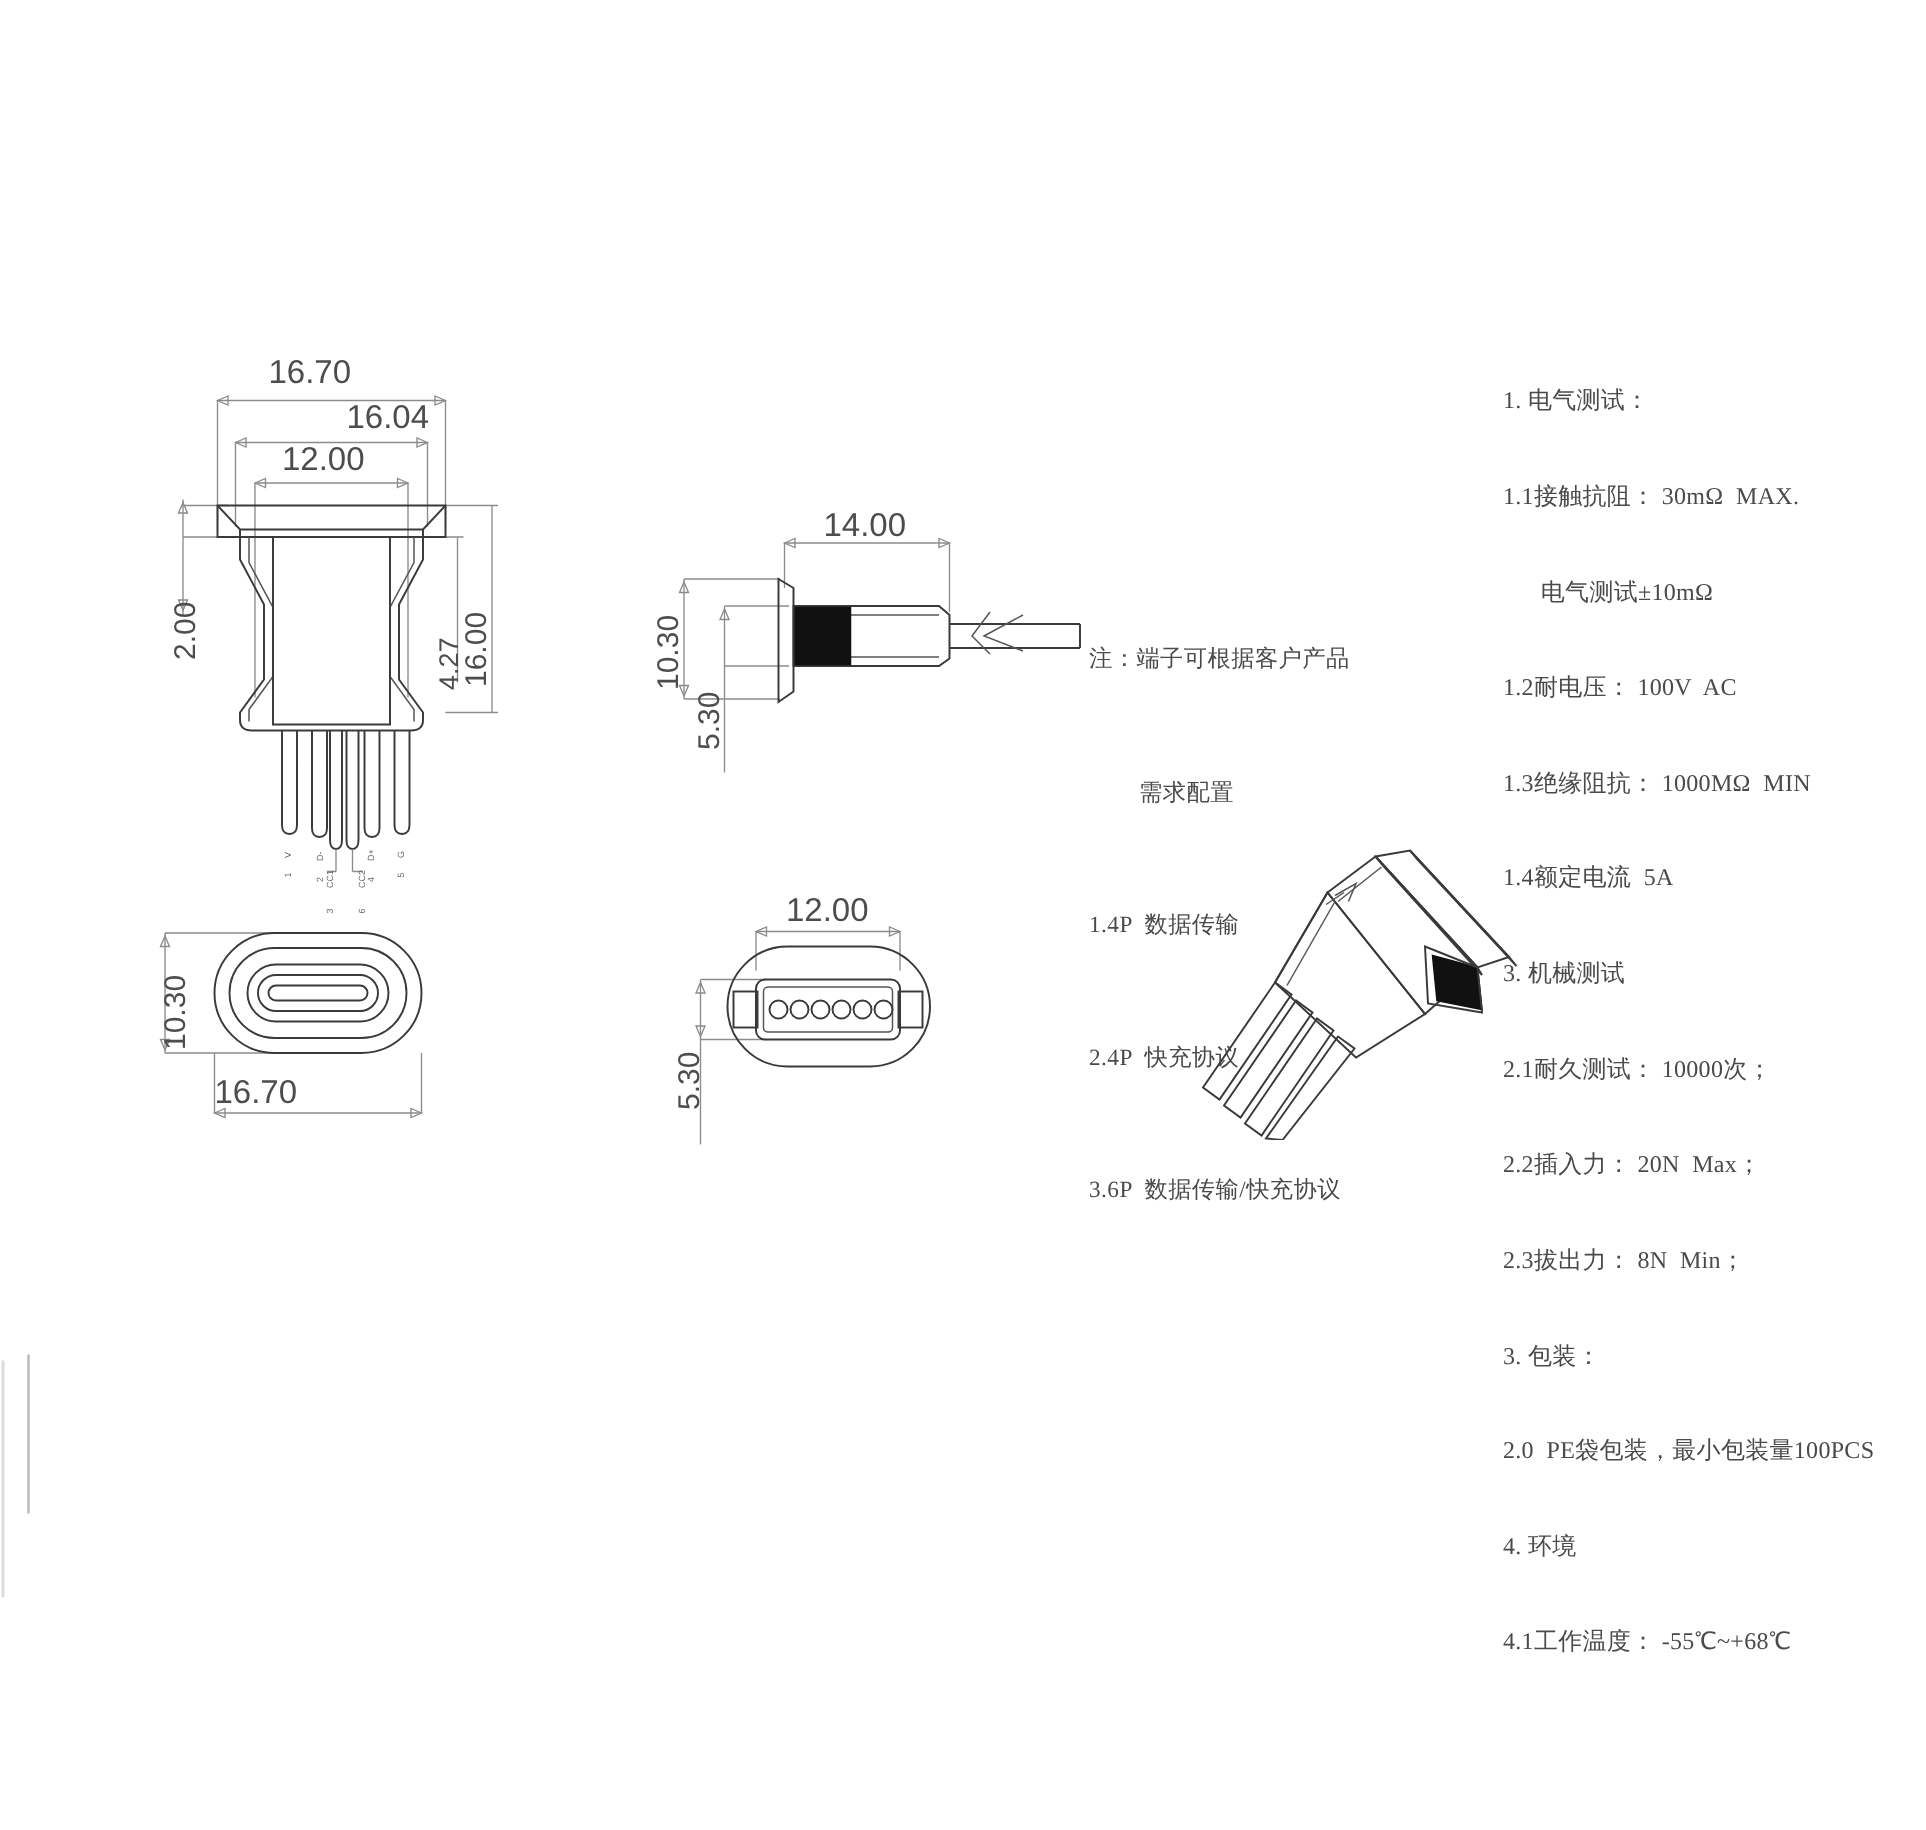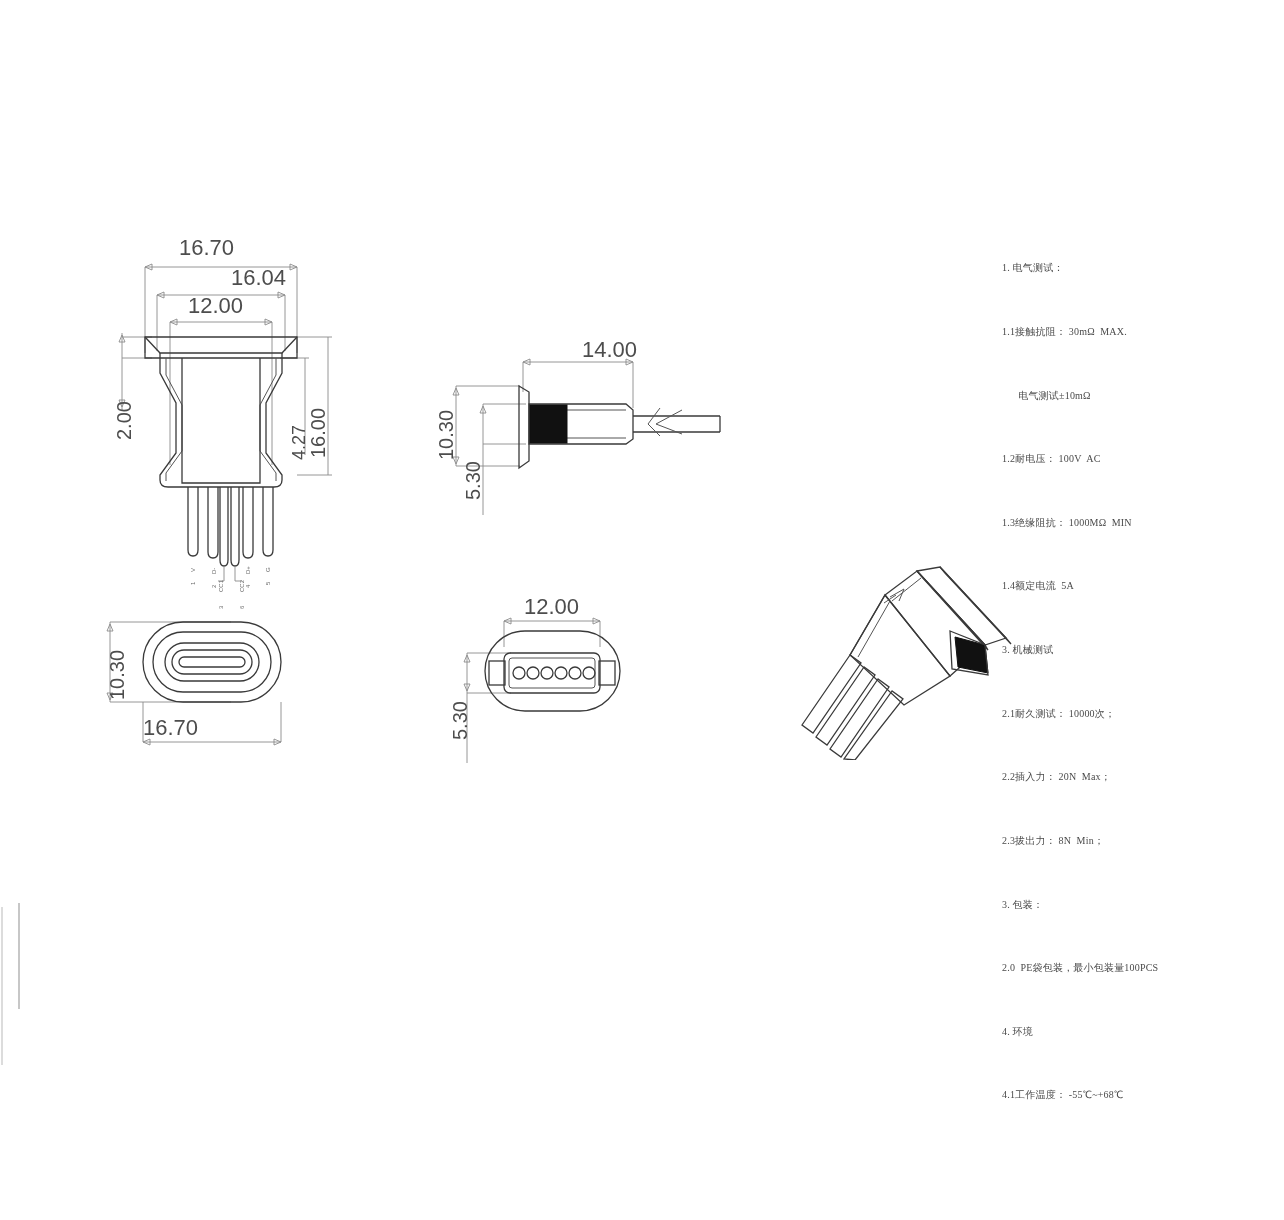--- a/index.html
+++ b/index.html
@@ -30,21 +30,21 @@
     white-space: pre;
   }
   .note-line {
     display: block;
     white-space: pre;
   }
 
   #specs-block {
     left: 1002px;
     top: 215px;
-    font-size: 10px;
+    font-size: 16px;
     line-height: 21.2px;
     letter-spacing: 0.2px;
   }
 
   #terminal-note-block {
     left: 726px;
     top: 366px;
     font-size: 15.5px;
     line-height: 29.5px;
     letter-spacing: 0.3px;
@@ -217,24 +217,31 @@
     <rect class="fillblack" x="110" y="75" width="37" height="38"></rect>
 
     <path class="ln" d="M213 86 L300 86"></path>
     <path class="ln" d="M213 102 L300 102"></path>
     <path class="ln" d="M300 86 L300 102"></path>
 
     <path class="ln2" d="M240 78 L228 94 L240 106"></path>
     <path class="ln2" d="M262 80 L236 94 L262 104"></path>
   </svg>
 
-  <div class="dim" style="left:582px; top:337px; font-size:22px;">14.00</div>
+  <div class="dim" style="left:549px; top:337px; font-size:22px;">14.00</div>
   <div class="dim v" style="left:435px; top:460px; font-size:20px;">10.30</div>
   <div class="dim v" style="left:462px; top:500px; font-size:20px;">5.30</div>
 
+  <div class="note-block" id="terminal-note-block">
+    <span class="note-line">注：端子可根据客户产品</span>
+    <span class="note-line">        需求配置</span>
+    <span class="note-line">1.4P  数据传输</span>
+    <span class="note-line">2.4P  快充协议</span>
+    <span class="note-line">3.6P  数据传输/快充协议</span>
+  </div>
 
   <div class="note-block" id="specs-block">
     <span class="note-line">1. 电气测试：</span>
     <span class="note-line">1.1接触抗阻： 30mΩ  MAX.</span>
     <span class="note-line">      电气测试±10mΩ</span>
     <span class="note-line">1.2耐电压： 100V  AC</span>
     <span class="note-line">1.3绝缘阻抗： 1000MΩ  MIN</span>
     <span class="note-line">1.4额定电流  5A</span>
     <span class="note-line">3. 机械测试</span>
     <span class="note-line">2.1耐久测试： 10000次；</span>

